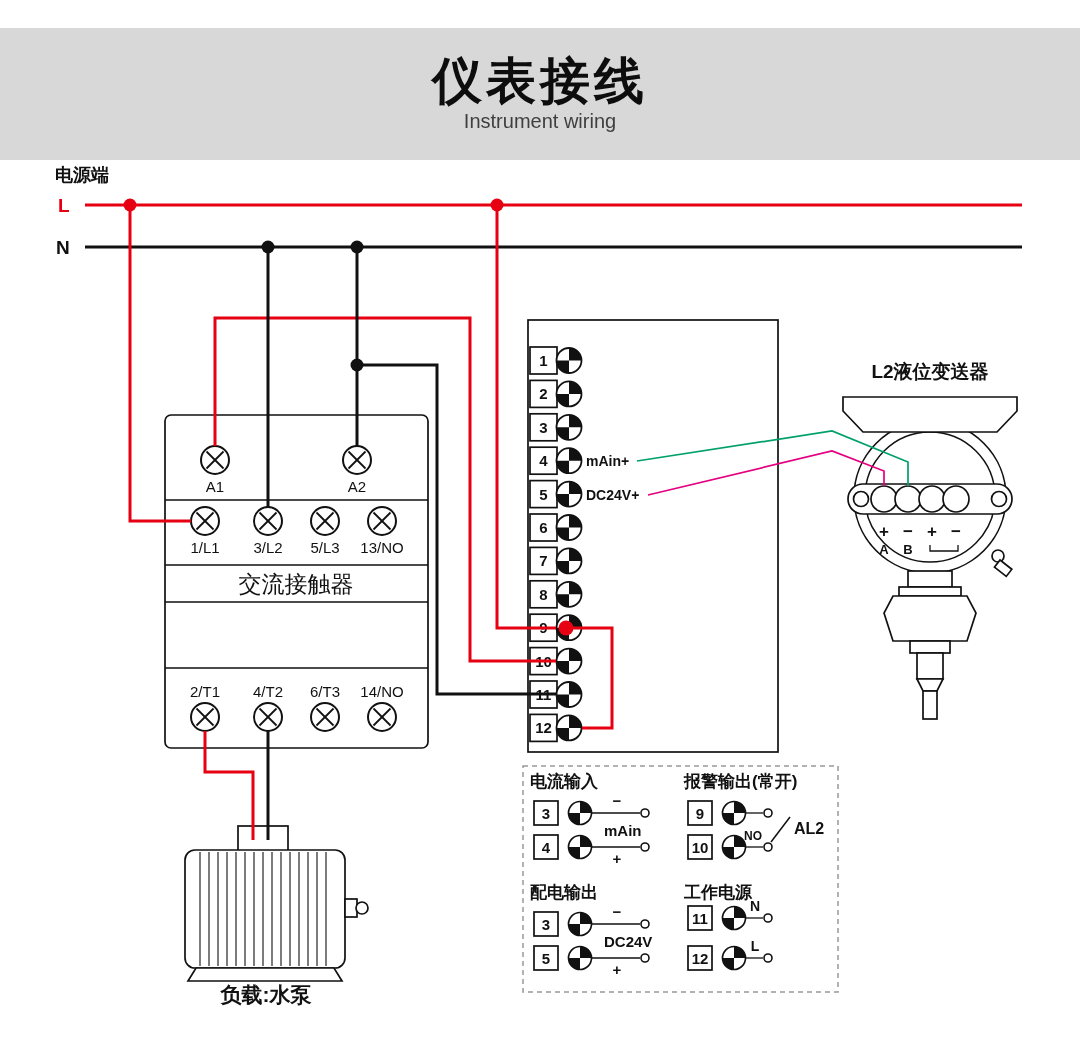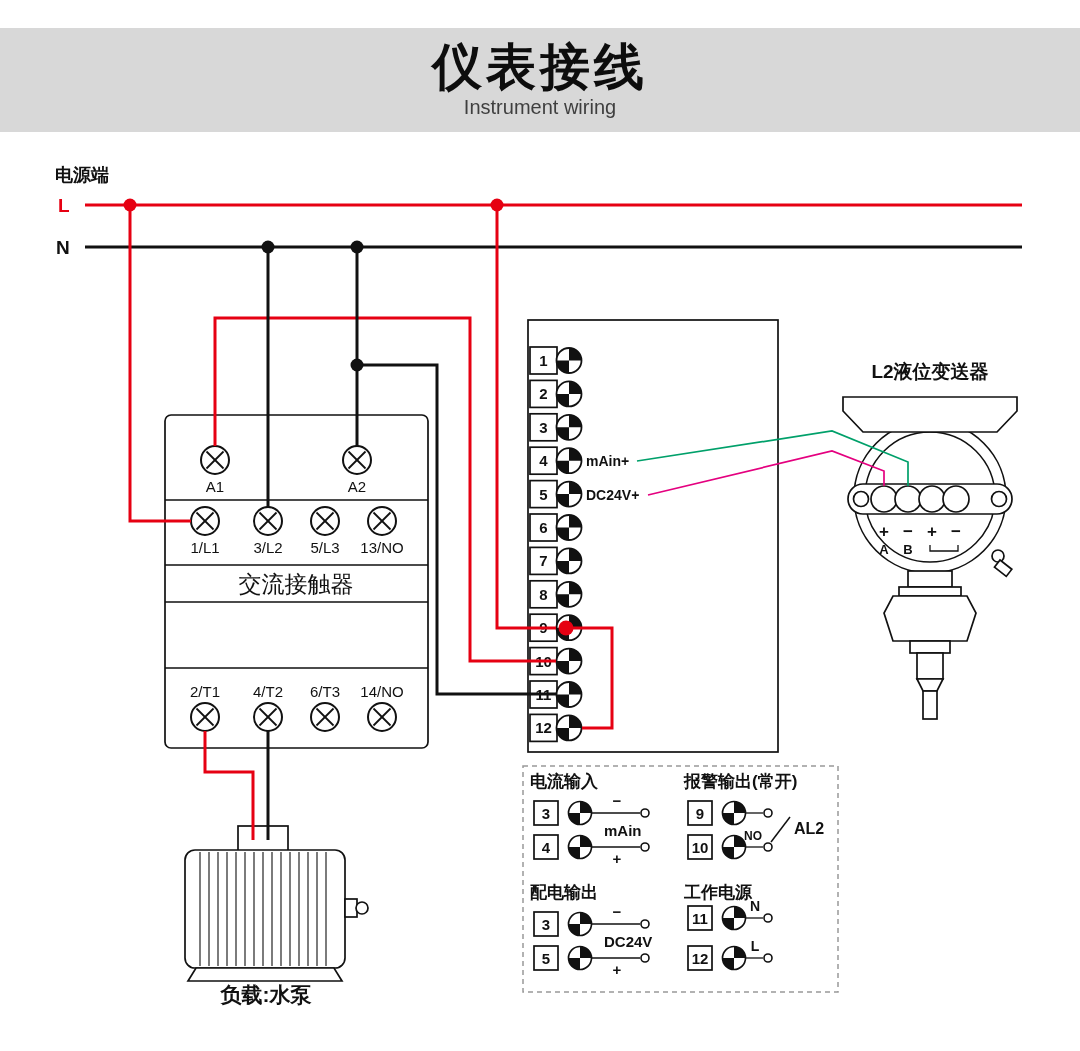--- a/index.html
+++ b/index.html
@@ -1,18 +1,18 @@
 <!DOCTYPE html>
 <html><head>
 <meta charset="utf-8">
 <style>
   html,body{margin:0;padding:0;}
   body{width:1080px;height:1051px;background:#ffffff;position:relative;
        font-family:"Liberation Sans","DejaVu Sans",sans-serif;}
-  .banner{position:absolute;left:0;top:28px;width:1080px;height:104px;background:#d8d8d8;
+  .banner{position:absolute;left:0;top:28px;width:1080px;height:132px;background:#d8d8d8;
           display:flex;flex-direction:column;align-items:center;justify-content:center;}
   .banner-title{font-size:50px;font-weight:900;color:#0d0d0d;line-height:1.05;letter-spacing:4px;}
   .banner-subtitle{font-size:20px;color:#3f3f3f;margin-top:2px;}
   svg{position:absolute;left:0;top:0;}
   text{user-select:none;}
   .t{fill:#111111;}
   .b{font-weight:700;}
   .serif{font-family:"Liberation Serif","DejaVu Serif",serif;}
   .wire-red{stroke:#e60012;fill:none;stroke-width:3;}
   .wire-black{stroke:#111111;fill:none;stroke-width:3;}

